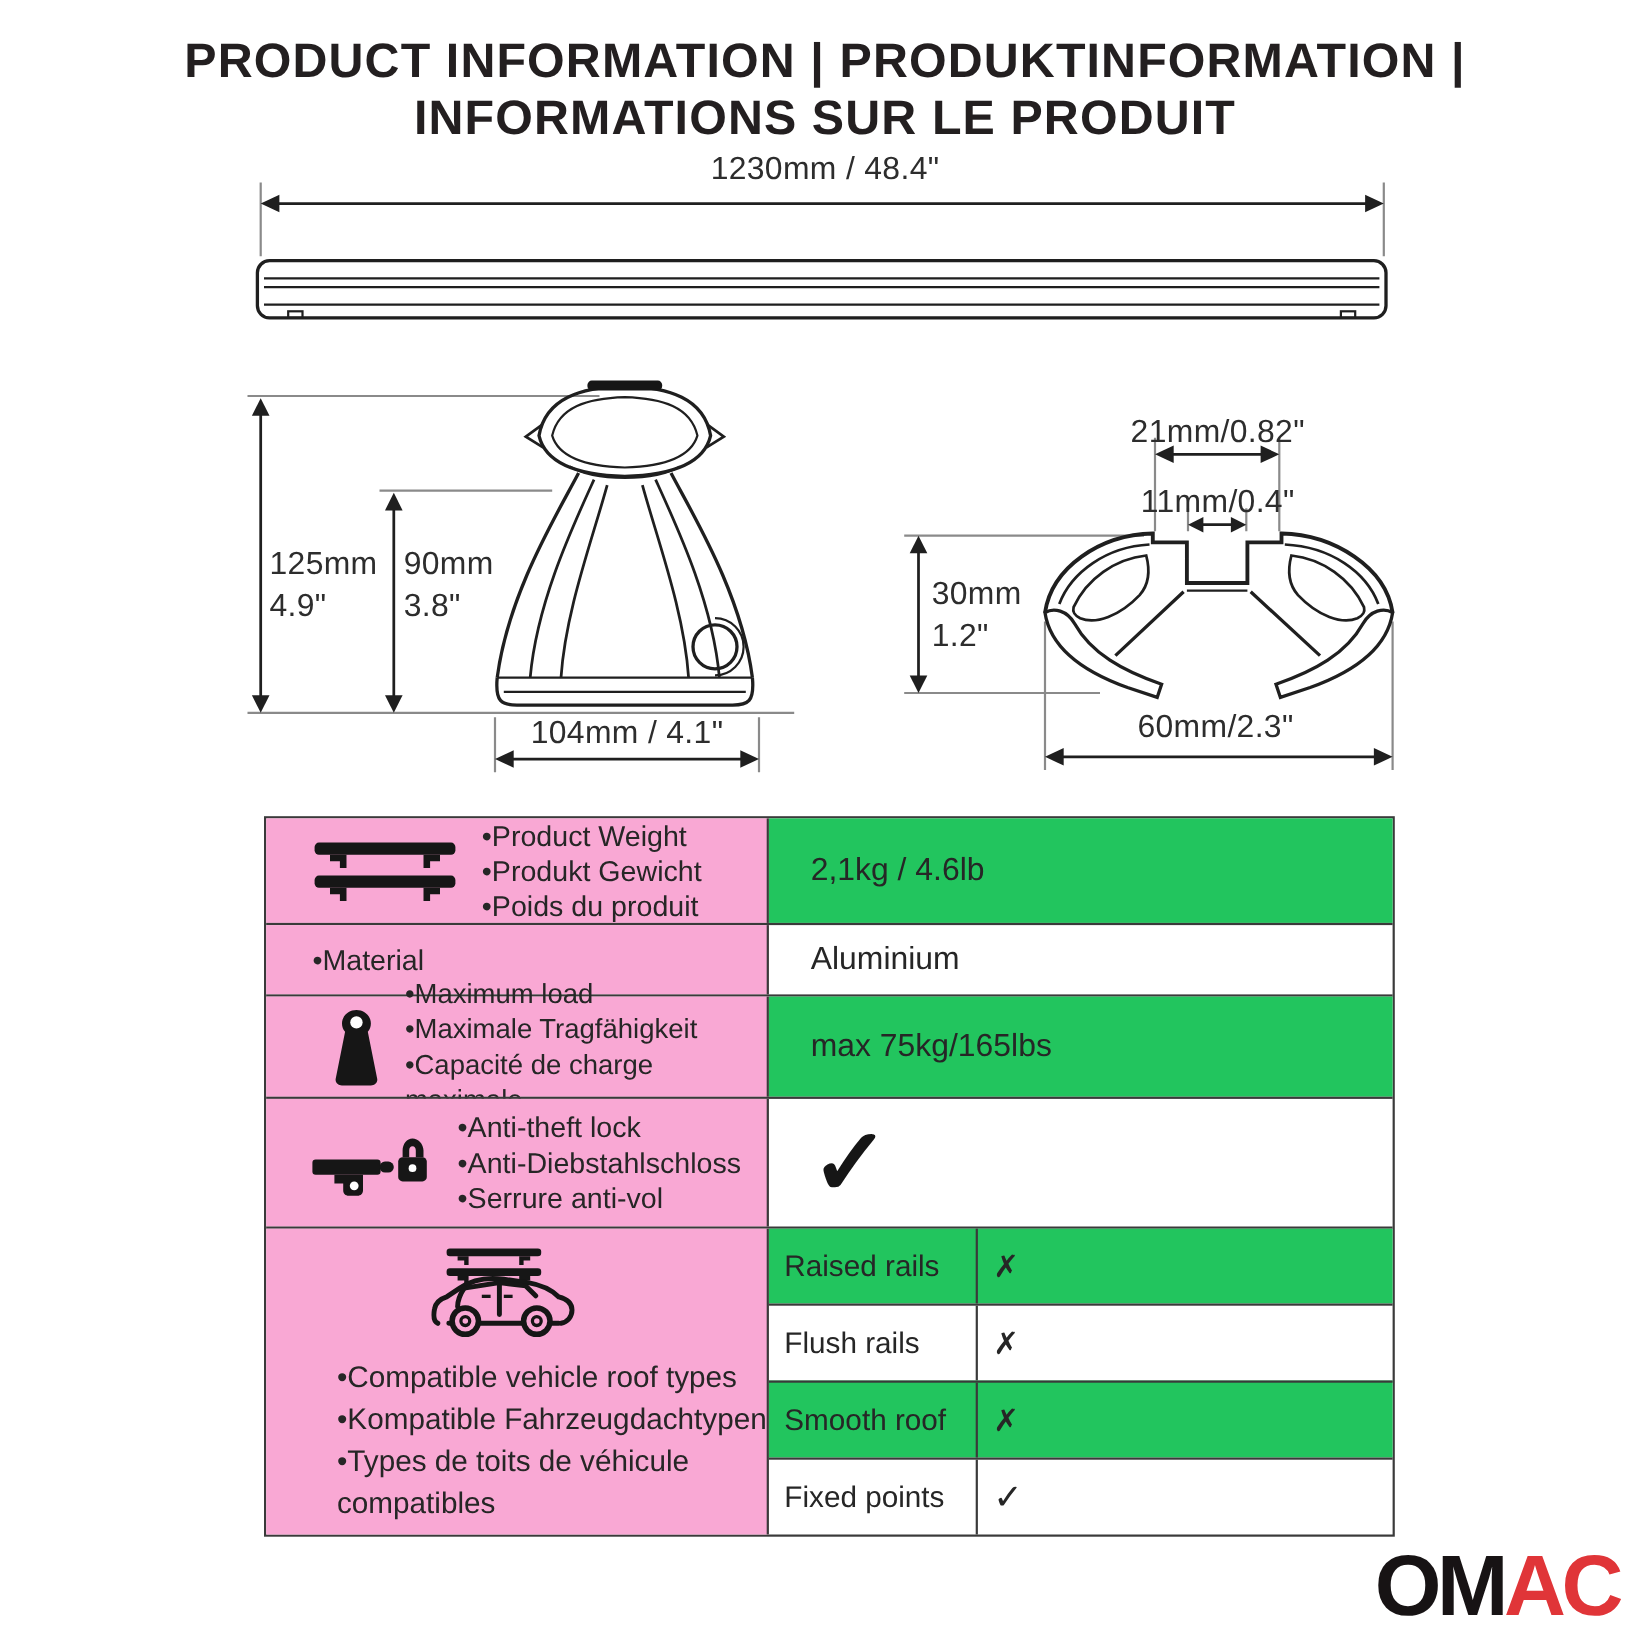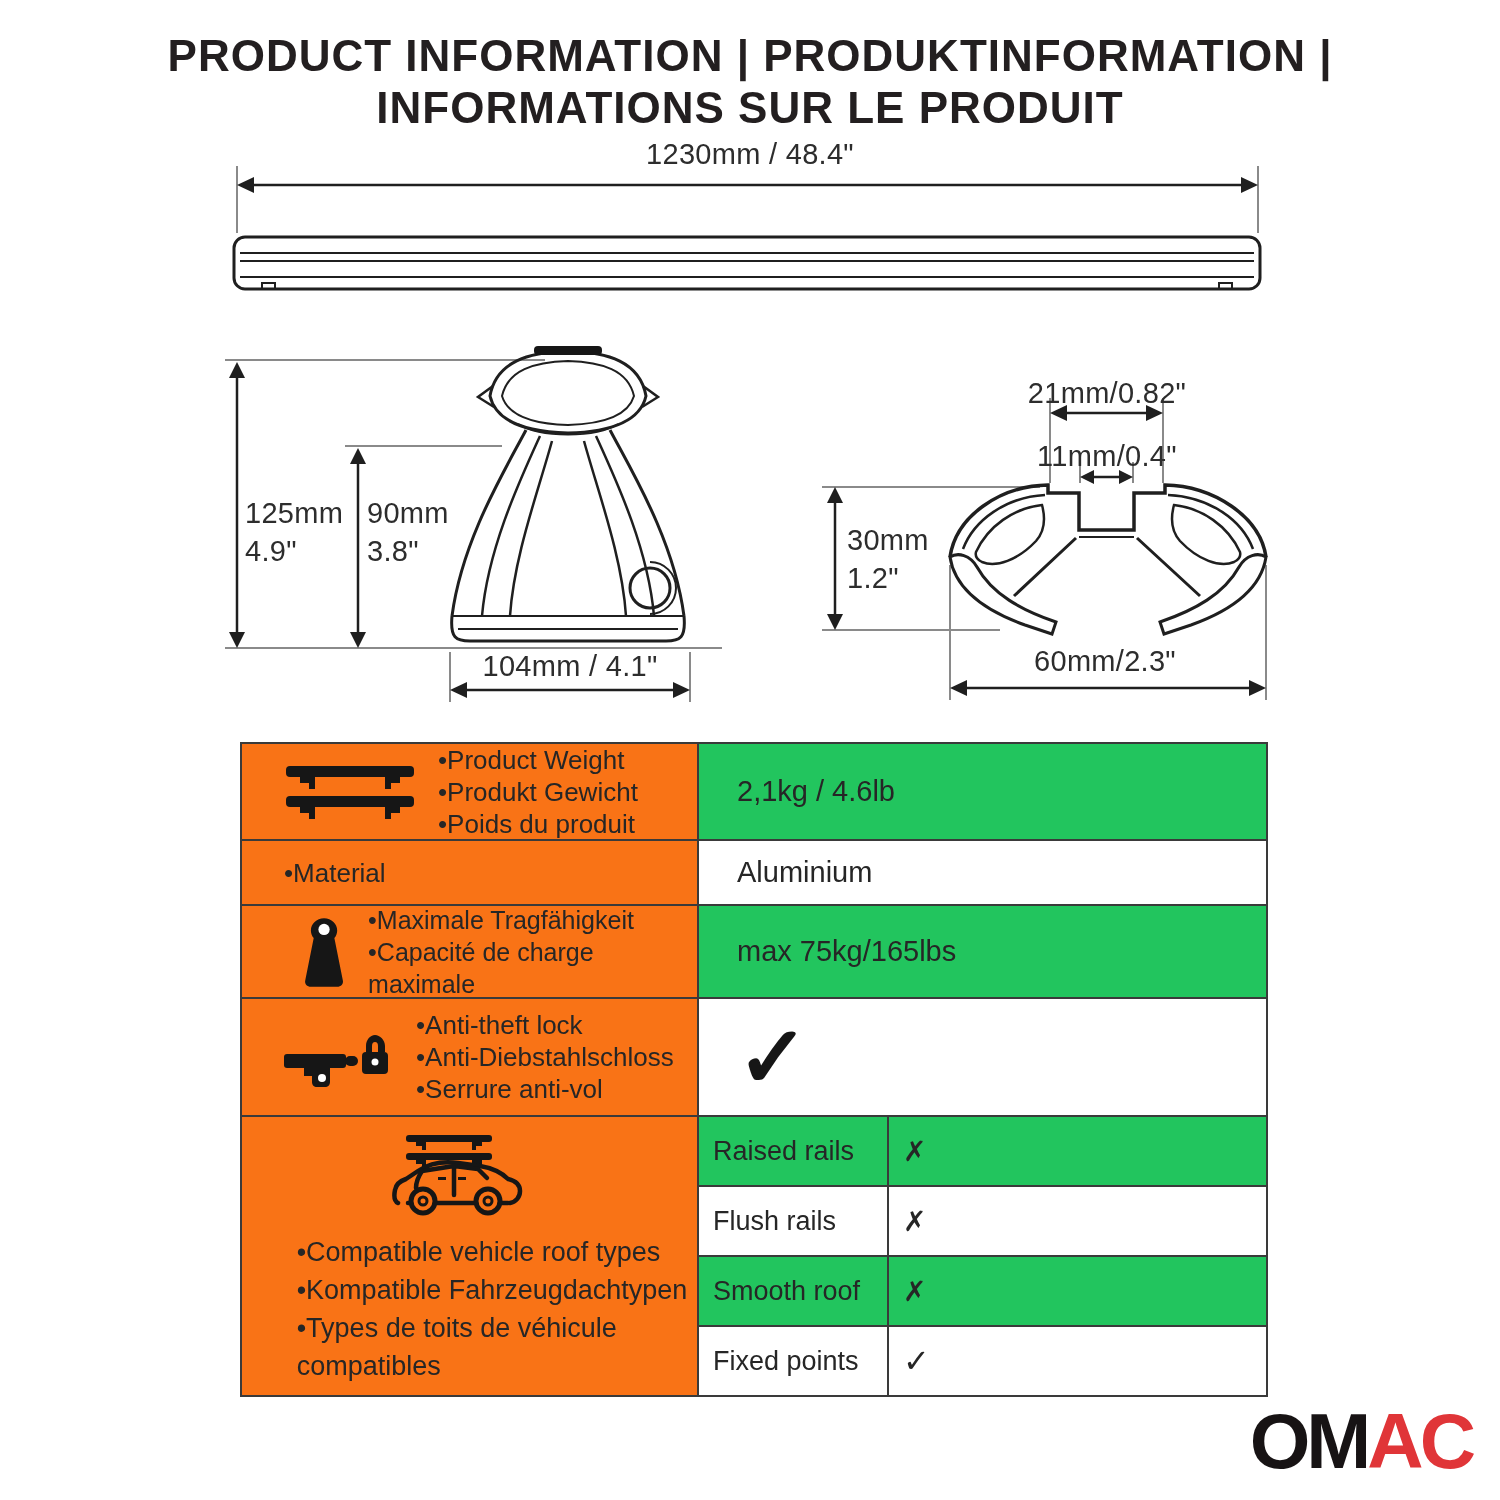--- a/index.html
+++ b/index.html
@@ -13,33 +13,33 @@
   
   .dim{font-size:29px;color:#2d2d2d;letter-spacing:0.3px;white-space:nowrap;}
   .dim.c{text-align:center;}
   
   .tbl{left:240px;top:742px;width:1028px;height:655px;
        border:2.5px solid #3a3a3a;box-sizing:border-box;
        display:flex;flex-direction:column;background:#fff;}
   .trow{display:flex;box-sizing:border-box;border-top:2.5px solid #3a3a3a;}
   .trow:first-child{border-top:none;}
   .lcell{width:457px;box-sizing:border-box;border-right:2.5px solid #3a3a3a;
-         display:flex;align-items:center;background:#f97316;}
+         display:flex;align-items:center;background:#f9a8d4;}
   .vcell{flex:1;display:flex;align-items:center;padding-left:38px;
          font-size:29px;color:#262626;}
   .gray{background:#22c55e;}
   .labels{font-size:26px;line-height:32px;color:#262626;}
   .bigcheck{font-size:86px;font-weight:bold;color:#161616;padding-left:0px;line-height:1;}
   .subgrid{flex:1;display:flex;flex-direction:column;}
   .subrow{display:flex;flex:1;box-sizing:border-box;border-top:2.5px solid #3a3a3a;}
   .subrow:first-child{border-top:none;text-align:right;}
   .sublabel{width:190px;box-sizing:border-box;border-right:2.5px solid #3a3a3a;
             display:flex;align-items:center;padding-left:14px;font-size:27px;}
   .subval{flex:1;display:flex;align-items:center;padding-left:14px;font-size:28px;}
-  .roofcell{flex-direction:column;align-items:center;}
+  .roofcell{flex-direction:column;align-items:flex-end;}
   
   .logo{right:28px;top:1402px;font-size:78px;font-weight:bold;
         letter-spacing:-4px;line-height:1;}
   .logo .black{color:#171314;}
   .logo .red{color:#e03538;}
 </style>
 </head>
 <body>
 
 <div class="abs title">
@@ -183,20 +183,21 @@
     <div class="vcell">Aluminium</div>
   </div>
 
   <div class="trow" style="height:93px;">
     <div class="lcell">
       <svg style="margin-left:52px;" width="62" height="74" viewBox="0 0 64 76">
         <path fill="#161616" d="M32,2 C40,2 46,8 46,15 C46,18 45,21 43,23 L52,68 C53,72 50,75 46,75 L18,75 C14,75 11,72 12,68 L21,23 C19,21 18,18 18,15 C18,8 24,2 32,2 Z"></path>
         <circle cx="32" cy="14" r="6" fill="#fff"></circle>
       </svg>
       <div class="labels" style="margin-left:14px;font-size:25px;">
+        <div>•Maximum load</div>
         <div>•Maximale Tragfähigkeit</div>
         <div>•Capacité de charge maximale</div>
       </div>
     </div>
     <div class="vcell gray">max 75kg/165lbs</div>
   </div>
 
   <div class="trow" style="height:118px;">
     <div class="lcell">
       <svg style="margin-left:40px;" width="110" height="62" viewBox="0 0 110 62">

